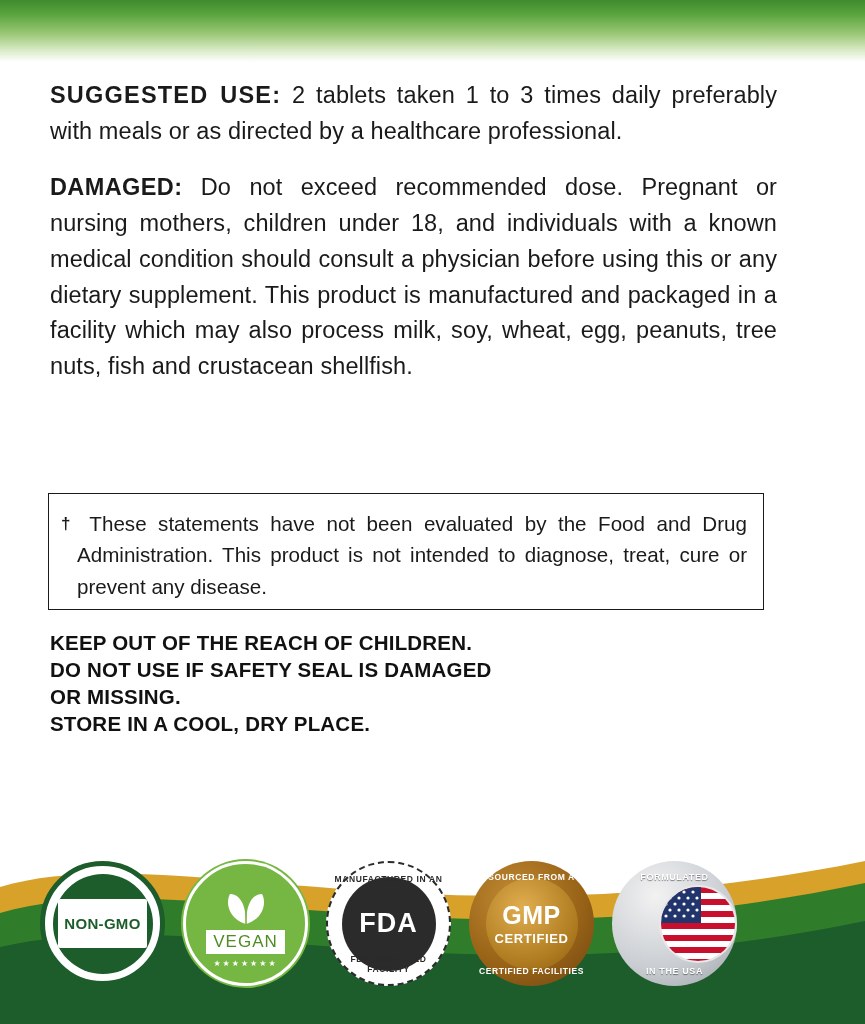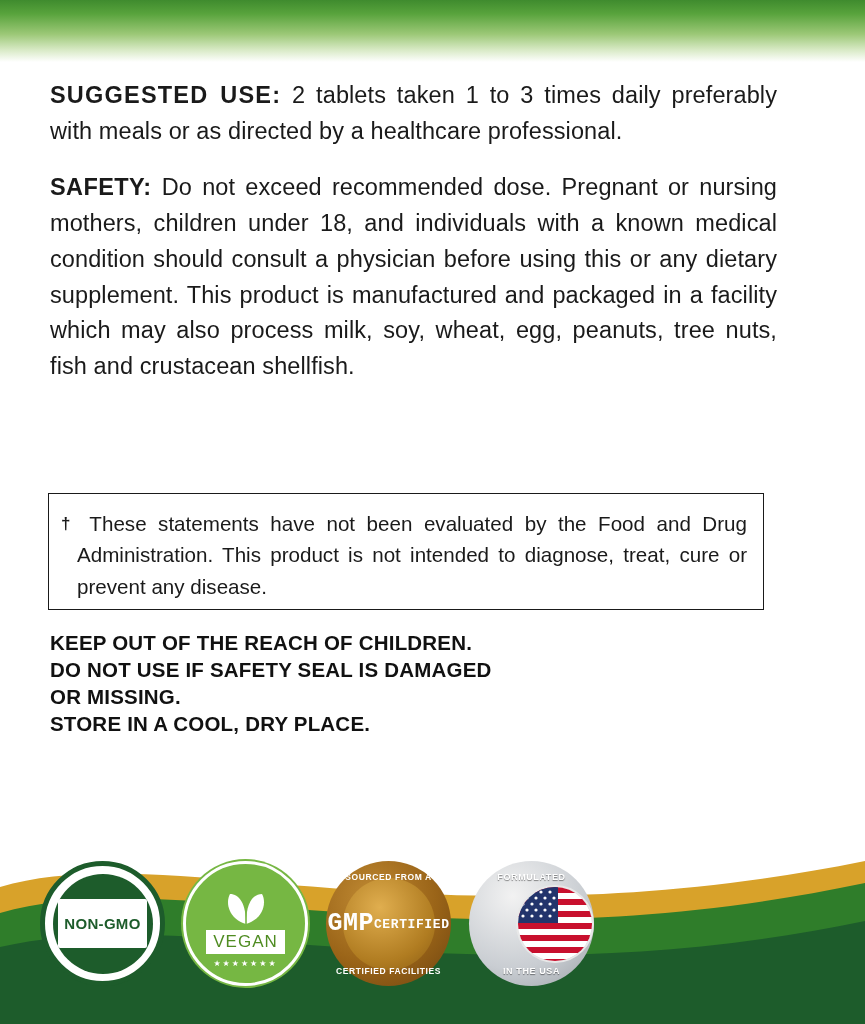--- a/index.html
+++ b/index.html
@@ -192,24 +192,23 @@
 
   
   .b-gmp {
     border-radius: 50%;
     background: radial-gradient(circle at 36% 30%, #c08a33 0%, #9a6418 55%, #6e4410 100%);
     display: flex; align-items: center; justify-content: center;
   }
   .b-gmp .inner {
     width: 92px; height: 92px; border-radius: 50%;
     background: radial-gradient(circle at 40% 32%, #e0ae4f 0%, #b07c21 65%, #8a5c13 100%);
-    display: flex; flex-direction: row;
+    display: flex; flex-direction: column;
     align-items: center; justify-content: center;
     color: #ffffff;
-    font-family: Liberation Mono, monospace;
   }
   .b-gmp .lbl { font-size: 25px; font-weight: bold; letter-spacing: 0.5px; }
   .b-gmp .sub { font-size: 13px; font-weight: bold; letter-spacing: 0.6px; margin-top: 1px; }
   .b-gmp .arc-txt { color: #ffffff; }
 
   
   .b-usa {
     border-radius: 50%;
     background: radial-gradient(circle at 35% 28%, #f2f2f2 0%, #c9cdd2 60%, #9aa0a6 100%);
     display: flex; align-items: center; justify-content: flex-end;
@@ -228,21 +227,21 @@
 <div class="top-band"></div>
 
 <div class="content">
 
   <p class="para">
     <span class="lead wide">SUGGESTED USE:</span>
     <span>2 tablets taken 1 to 3 times daily preferably with meals or as directed by a healthcare professional.</span>
   </p>
 
   <p class="para">
-    <span class="lead">SAFETY:</span>
+    <span class="lead">DAMAGED:</span>
     <span>Do not exceed recommended dose. Pregnant or nursing mothers, children under 18, and individuals with a known medical condition should consult a physician before using this or any dietary supplement. This product is manufactured and packaged in a facility which may also process milk, soy, wheat, egg, peanuts, tree nuts, fish and crustacean shellfish.</span>
   </p>
 
 </div>
 
 <div class="disclaimer">
   <p>
     <span class="dagger">†</span>
     <span>These statements have not been evaluated by the Food and Drug Administration. This product is not intended to diagnose, treat, cure or prevent any disease.</span>
   </p>
@@ -277,20 +276,27 @@
       <svg width="46" height="34" viewBox="0 0 46 34" xmlns="http://www.w3.org/2000/svg">
         <path d="M23 33 C 6 28, 2 12, 7 3 C 16 3, 23 12, 23 33 Z" fill="#ffffff"></path>
         <path d="M23 33 C 40 28, 44 12, 39 3 C 30 3, 23 12, 23 33 Z" fill="#ffffff"></path>
         <path d="M23 33 L23 14" stroke="#76b743" stroke-width="1.6" fill="none"></path>
       </svg>
     </span>
     <span class="lbl">VEGAN</span>
     <span class="stars">★★★★★★★</span>
   </div>
 
+  <div class="badge b-fda">
+    <span class="arc-txt arc-top">MANUFACTURED IN AN</span>
+    <div class="inner">
+      <span class="lbl">FDA</span>
+    </div>
+    <span class="arc-txt arc-bot">FDA INSPECTED FACILITY</span>
+  </div>
 
   <div class="badge b-gmp">
     <span class="arc-txt arc-top">SOURCED FROM A</span>
     <div class="inner">
       <span class="lbl">GMP</span>
       <span class="sub">CERTIFIED</span>
     </div>
     <span class="arc-txt arc-bot">CERTIFIED FACILITIES</span>
   </div>
 

